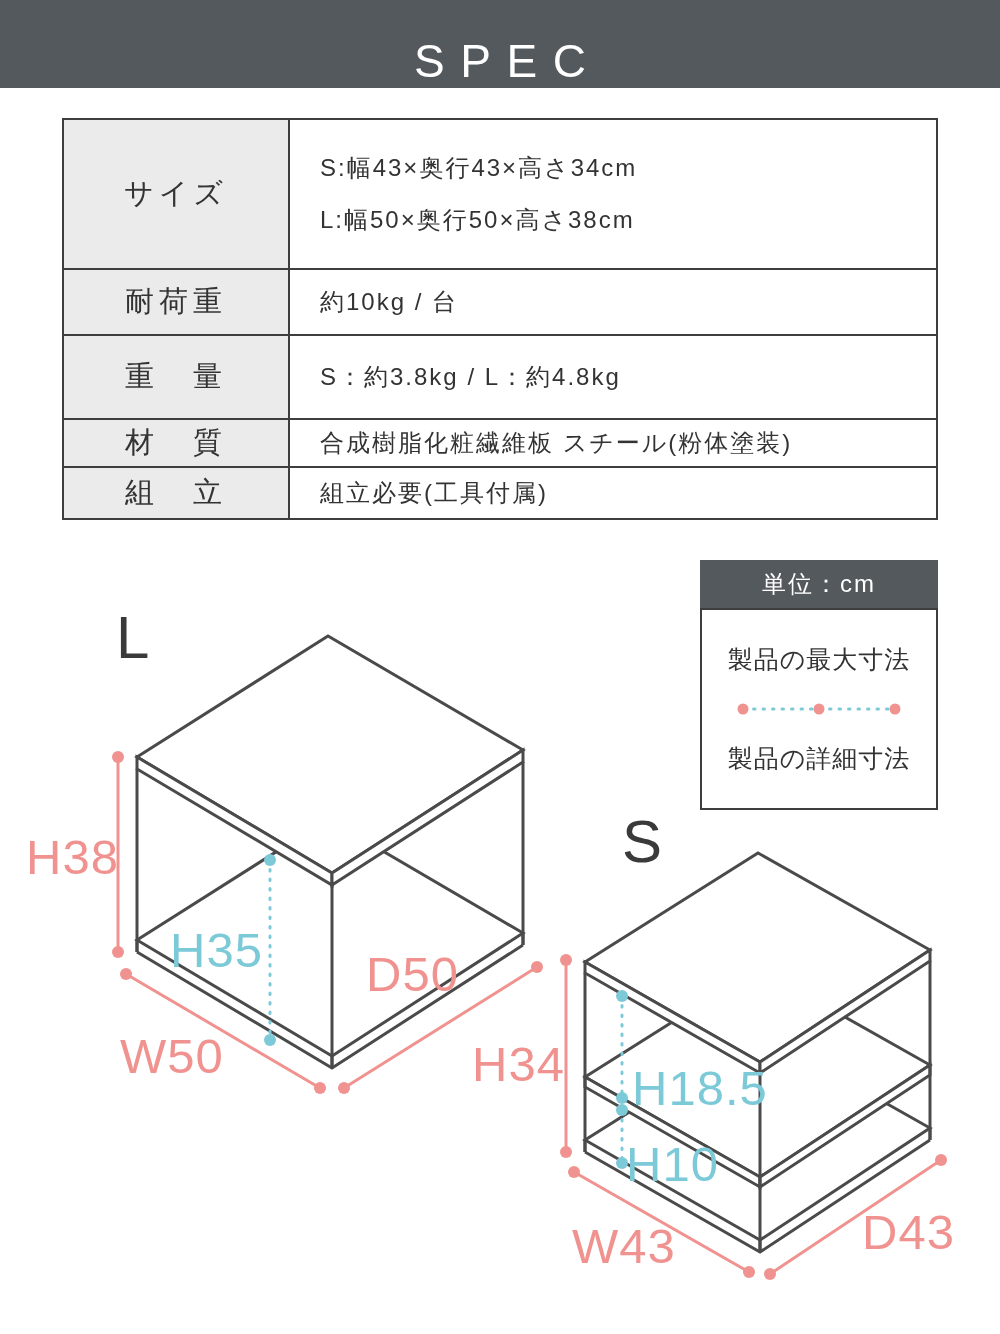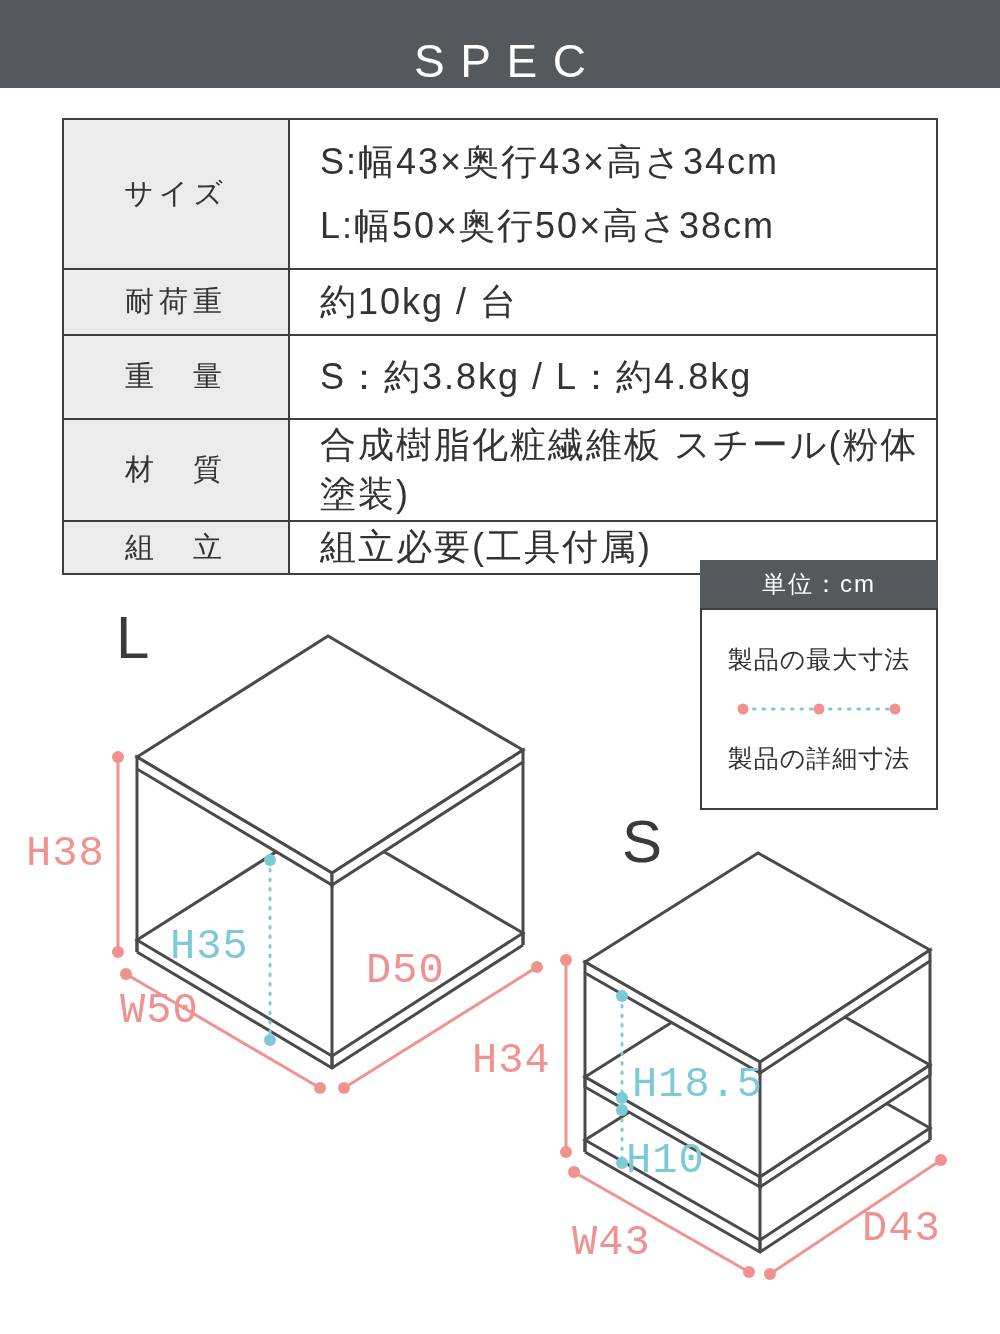--- a/index.html
+++ b/index.html
@@ -21,21 +21,21 @@
   .spec-table {
     position:absolute; left:62px; top:118px; width:876px;
     border-collapse:collapse; table-layout:fixed;
   }
   .spec-table th, .spec-table td { border:2.5px solid #3e3e3e; }
   .spec-table th {
     width:226px; background:#ebebeb; color:#333;
     font-size:29px; font-weight:500; letter-spacing:5px; text-align:center;
   }
   .spec-table td {
-    background:#fff; padding-left:30px; font-size:36px; letter-spacing:2px;
+    background:#fff; padding-left:30px; font-size:24px; letter-spacing:2px;
     color:#333; font-weight:400; text-align:left;
   }
   .size-line { line-height:1; }
   .size-line + .size-line { margin-top:28px; }
   
   .legend { position:absolute; left:700px; top:560px; width:238px; }
   .legend-header {
     height:48px; background:var(--header-bg,#54595e); color:#fff;
     display:flex; align-items:center; justify-content:center;
     font-size:24px; letter-spacing:2px; font-weight:500;
@@ -52,23 +52,22 @@
   .frame  { fill:none; stroke:#4a4a4a; stroke-width:3; }
   .dim-line-max    { stroke:var(--max-dim,#f0928f); stroke-width:3; fill:none; }
   .dim-dot-max     { fill:var(--max-dim,#f0928f); stroke:none; }
   .dim-line-detail { stroke:var(--detail-dim,#7cc9d8); stroke-width:3; fill:none;
                      stroke-dasharray:1.5 8; stroke-linecap:round; }
   .dim-dot-detail  { fill:var(--detail-dim,#7cc9d8); stroke:none; }
   .model-letter {
     position:absolute; font-size:60px; color:#3a3a3a; font-weight:500; line-height:1;
   }
   .dim-label {
-    position:absolute; font-size:42px; font-weight:500; line-height:1; letter-spacing:1px;
+    position:absolute; font-size:49px; font-weight:500; line-height:1; letter-spacing:1px;
     white-space:nowrap;
-    font-family:Liberation Mono, monospace;
   }
   .dim-max    { color:var(--max-dim,#f0928f); }
   .dim-detail { color:var(--detail-dim,#7cc9d8); }
 </style>
 </head>
 <body>
 
 <div class="page">
 
   <div class="spec-header">
@@ -85,21 +84,21 @@
         </td>
       </tr>
       <tr style="height:66px;">
         <th>耐荷重</th>
         <td>約10kg / 台</td>
       </tr>
       <tr style="height:84px;">
         <th>重　量</th>
         <td>S：約3.8kg / L：約4.8kg</td>
       </tr>
-      <tr style="height:66px;">
+      <tr style="height:48px;">
         <th>材　質</th>
         <td>合成樹脂化粧繊維板 スチール(粉体塗装)</td>
       </tr>
       <tr style="height:52px;">
         <th>組　立</th>
         <td>組立必要(工具付属)</td>
       </tr>
     </tbody>
   </table>
 
@@ -208,21 +207,21 @@
       <circle class="dim-dot-detail" cx="622" cy="1163" r="6"></circle>
     </g>
   </svg>
 
   <div class="model-letter" style="left:116px; top:608px;">L</div>
   <div class="model-letter" style="left:622px; top:812px;">S</div>
 
   <div class="dim-label dim-max" style="left:26px;  top:833px;">H38</div>
   <div class="dim-label dim-detail" style="left:170px; top:926px;">H35</div>
   <div class="dim-label dim-max" style="left:366px; top:950px;">D50</div>
-  <div class="dim-label dim-max" style="left:120px; top:990px;">W50</div>
+  <div class="dim-label dim-max" style="left:120px; top:1032px;">W50</div>
 
   <div class="dim-label dim-max" style="left:472px; top:1040px;">H34</div>
   <div class="dim-label dim-detail" style="left:632px; top:1064px;">H18.5</div>
   <div class="dim-label dim-detail" style="left:626px; top:1140px;">H10</div>
   <div class="dim-label dim-max" style="left:572px; top:1222px;">W43</div>
   <div class="dim-label dim-max" style="left:862px; top:1208px;">D43</div>
 
 </div>
 
 </body></html>

